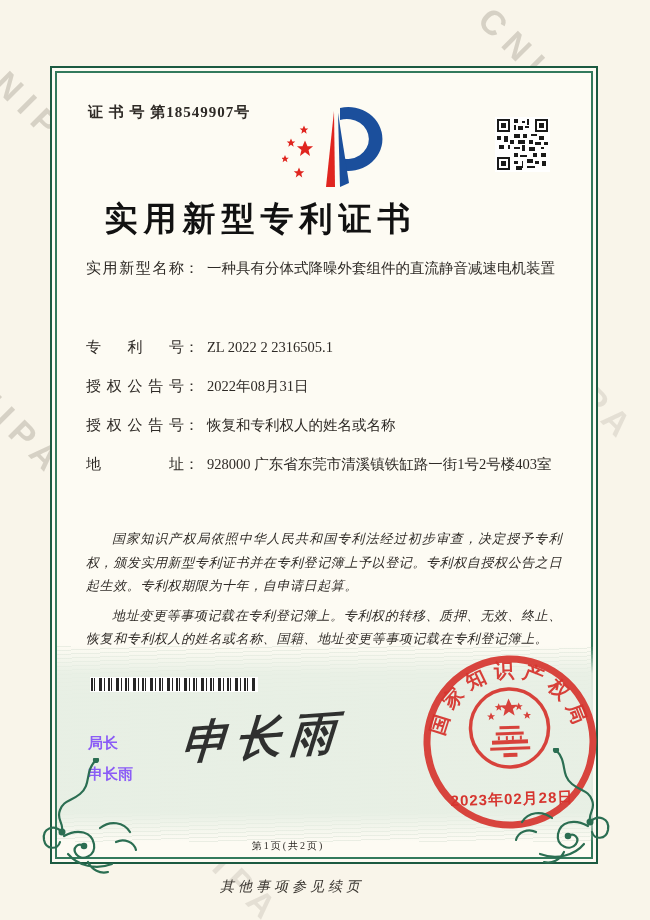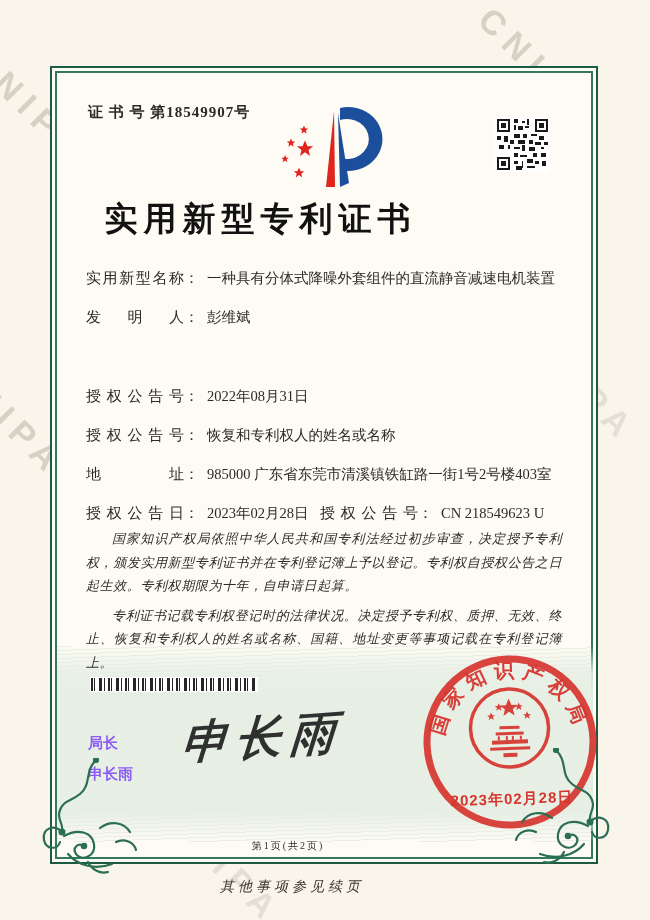--- a/index.html
+++ b/index.html
@@ -15,21 +15,21 @@
   .lower-tint{position:absolute;left:57px;top:646px;width:536px;height:196px;
       background:
         linear-gradient(180deg,rgba(231,239,228,0) 0%,rgba(231,239,228,.9) 14%,
           rgba(231,239,228,.97) 28%,rgba(231,239,228,.97) 85%,rgba(231,239,228,0) 100%),
         repeating-linear-gradient(178deg,rgba(125,160,135,.15) 0 1px,rgba(0,0,0,0) 1px 4px);}
   .cert-no{position:absolute;left:88px;top:103px;font-size:15px;letter-spacing:1px;font-weight:bold;}
   .logo{position:absolute;left:282px;top:103px;}
   .qr{position:absolute;left:495px;top:117px;width:55px;height:55px;background:#fff;}
   .title{position:absolute;left:0;top:197px;width:521px;text-align:center;
          font-size:33px;font-weight:700;letter-spacing:6px;color:#111;}
-  .row{position:absolute;left:86px;font-size:15px;white-space:nowrap;margin-top:10px;}
+  .row{position:absolute;left:86px;font-size:15px;white-space:nowrap;}
   .f-label{display:inline-block;width:98px;text-align:justify;text-align-last:justify;vertical-align:bottom;}
   .f-colon{margin-right:8px;}
   .f-value{font-size:14.5px;}
   .row .second{position:absolute;left:234px;top:0;white-space:nowrap;}
   .paras{position:absolute;left:86px;top:527px;width:492px;font-size:13px;line-height:23.5px;
          letter-spacing:.6px;text-align:justify;font-style:italic;color:#2f2b27;}
   .paras p{margin:0 16px 6px 0;text-indent:2em;}
   .barcode{position:absolute;left:90px;top:677px;width:168px;height:15px;background:#fff;
       border:1px solid #fff;box-sizing:border-box;
       background-image:repeating-linear-gradient(90deg,#262626 0 2px,#fff 2px 3px,#262626 3px 4px,
@@ -130,42 +130,36 @@
       <rect x="11" y="26" width="3" height="2"></rect>
         <rect x="17" y="26" width="4" height="1"></rect>
     </g>
   </svg>
 
   <div class="title">实用新型专利证书</div>
 
   <div class="row" style="top:259px;">
     <span class="f-label">实用新型名称</span><span class="f-colon">：</span><span class="f-value">一种具有分体式降噪外套组件的直流静音减速电机装置</span>
   </div>
-  <div class="row" style="top:298px;">
-    <span class="f-label">发明人</span><span class="f-colon">：</span><span class="f-value">彭维斌</span>
+  <div class="row" style="top:338px;">
+    <span class="f-label">专利号</span><span class="f-colon">：</span><span class="f-value">ZL 2022 2 2316505.1</span>
   </div>
   <div class="row" style="top:377px;">
     <span class="f-label">授权公告号</span><span class="f-colon">：</span><span class="f-value">2022年08月31日</span>
   </div>
   <div class="row" style="top:416px;">
     <span class="f-label">授权公告号</span><span class="f-colon">：</span><span class="f-value">恢复和专利权人的姓名或名称</span>
   </div>
   <div class="row" style="top:455px;">
-    <span class="f-label">地址</span><span class="f-colon">：</span><span class="f-value">985000 广东省东莞市清溪镇铁缸路一街1号2号楼403室</span>
-  </div>
-  <div class="row" style="top:494px;">
-    <span class="f-label">授权公告日</span><span class="f-colon">：</span><span class="f-value">2023年02月28日</span>
-    <span class="second">
-      <span class="f-label">授权公告号</span><span class="f-colon">：</span><span class="f-value">CN 218549623 U</span>
-    </span>
+    <span class="f-label">地址</span><span class="f-colon">：</span><span class="f-value">928000 广东省东莞市清溪镇铁缸路一街1号2号楼403室</span>
   </div>
 
   <div class="paras">
     <p>国家知识产权局依照中华人民共和国专利法经过初步审查，决定授予专利权，颁发实用新型专利证书并在专利登记簿上予以登记。专利权自授权公告之日起生效。专利权期限为十年，自申请日起算。</p>
-    <p>专利证书记载专利权登记时的法律状况。决定授予专利权、质押、无效、终止、恢复和专利权人的姓名或名称、国籍、地址变更等事项记载在专利登记簿上。</p>
+    <p>地址变更等事项记载在专利登记簿上。专利权的转移、质押、无效、终止、恢复和专利权人的姓名或名称、国籍、地址变更等事项记载在专利登记簿上。</p>
   </div>
 
   <div class="barcode"></div>
 
   <div class="signoff">
     <div>局长</div>
     <div>申长雨</div>
   </div>
 
   <svg class="signature" width="180" height="95" viewBox="0 0 180 95">

